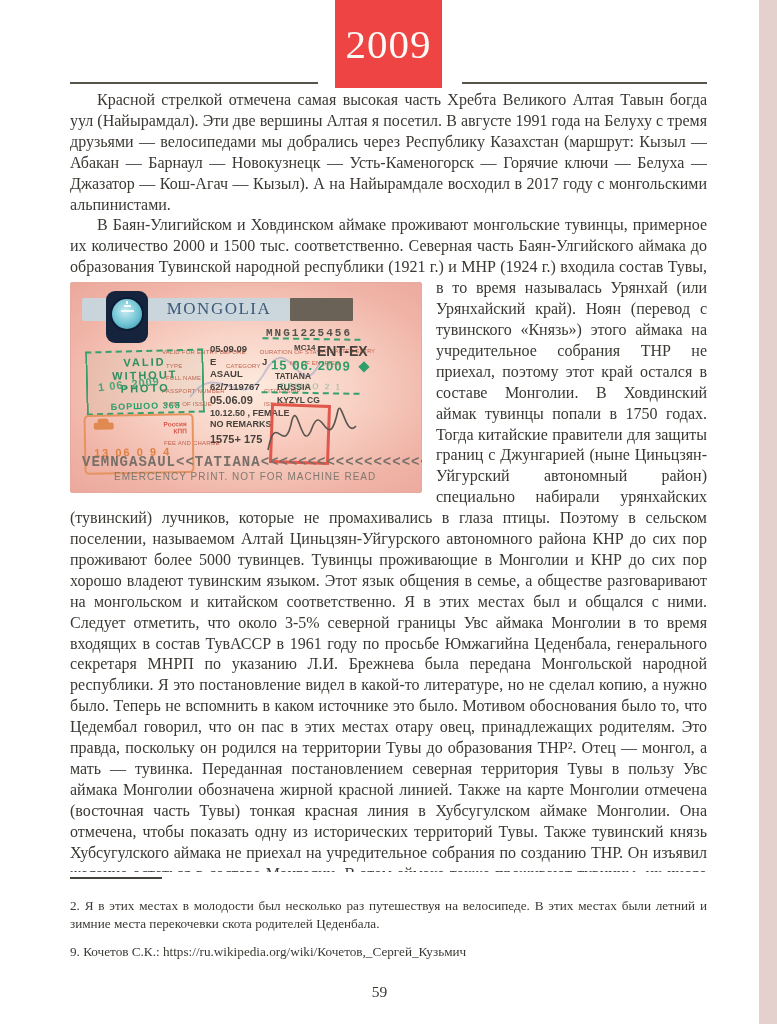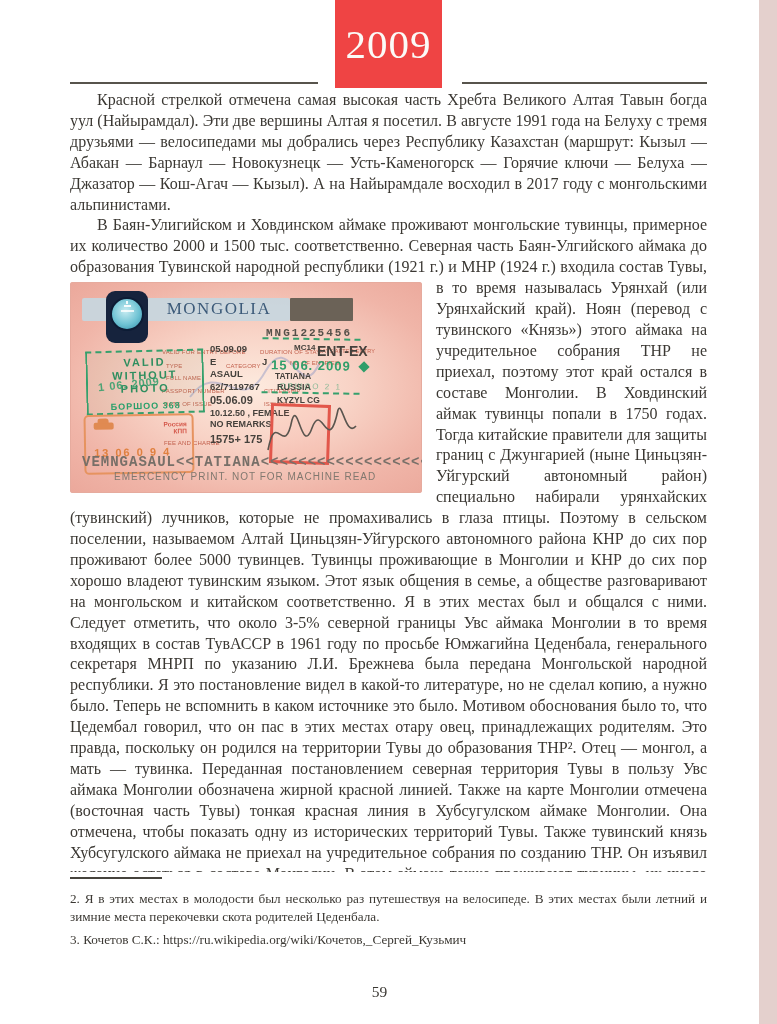--- a/index.html
+++ b/index.html
@@ -92,21 +92,21 @@
     font-size:14px;letter-spacing:1px;color:#776f68;font-weight:bold;
   }
   .mrz2{
     position:absolute;left:44px;top:185px;font-family:"Liberation Sans",sans-serif;
     font-size:10px;letter-spacing:1px;color:#80786f;
   }
 
   
   .footnote-sep{position:absolute;left:70px;top:877px;width:92px;height:2px;background:#46433c;}
   .footnotes{position:absolute;left:70px;top:886px;width:637px;}
-  .footnotes p{margin:4px 0 6px 0;font-size:13.2px;line-height:17.5px;color:#3b3833;text-align:justify;}
+  .footnotes p{margin:11px 0 6px 0;font-size:13.2px;line-height:17.5px;color:#3b3833;text-align:justify;}
   .page-number{position:absolute;left:0;top:983px;width:759px;text-align:center;font-size:15.5px;color:#3b3833;}
 </style>
 </head>
 <body>
 
 <div class="accent-stripe"></div>
 
 <div class="year-box">
   <span>2009</span>
 </div>
@@ -190,16 +190,16 @@
       </svg>
 
       <span class="mrz1">VEMNGASAUL&lt;&lt;TATIANA&lt;&lt;&lt;&lt;&lt;&lt;&lt;&lt;&lt;&lt;&lt;&lt;&lt;&lt;&lt;&lt;&lt;&lt;</span>
       <span class="mrz2">EMERCENCY PRINT. NOT FOR MACHINE READ</span>
     </span><span>Тувы, в то время называлась Урянхай (или Урянхайский край). Ноян (перевод с тувинского «Князь») этого аймака на учредительное собрания ТНР не приехал, поэтому этот край остался в составе Монголии. В Ховдинский аймак тувинцы попали в 1750 годах. Тогда китайские правители для защиты границ с Джунгарией (ныне Циньцзян-Уйгурский автономный район) специально набирали урянхайских (тувинский) лучников, которые не промахивались в глаза птицы. Поэтому в сельском поселении, называемом Алтай Циньцзян-Уйгурского автономного района КНР до сих пор проживают более 5000 тувинцев. Тувинцы проживающие в Монголии и КНР до сих пор хорошо владеют тувинским языком. Этот язык общения в семье, а обществе разговаривают на монгольском и китайском соответственно. Я в этих местах был и общался с ними. Следует отметить, что около 3-5% северной границы Увс аймака Монголии в то время входящих в состав ТувАССР в 1961 году по просьбе Юмжагийна Цеденбала, генерального секретаря МНРП по указанию Л.И. Брежнева была передана Монгольской народной республики. Я это постановление видел в какой-то литературе, но не сделал копию, а нужно было. Теперь не вспомнить в каком источнике это было. Мотивом обоснования было то, что Цедембал говорил, что он пас в этих местах отару овец, принадлежащих родителям. Это правда, поскольку он родился на территории Тувы до образования ТНР². Отец — монгол, а мать — тувинка. Переданная постановлением северная территория Тувы в пользу Увс аймака Монголии обозначена жирной красной линией. Также на карте Монголии отмечена (восточная часть Тувы) тонкая красная линия в Хубсугулском аймаке Монголии. Она отмечена, чтобы показать одну из исторических территорий Тувы. Также тувинский князь Хубсугулского аймака не приехал на учредительное собрания по созданию ТНР. Он изъявил желание остаться в составе Монголии. В этом аймаке также проживают тувинцы, их число чуть более 5 тыс. человек. Они оленеводы. Учредительное собрание создания ТНР в 1921 году проходило в селе Кочетова³ (тувинское название Суг-Бажы — Начало реки). Если Вы помните, Анатолий Николаевич мы в этом музее были, во время Вашего первого приезда. Музейный комплекс — территория с несколькими домами. В 2021 году 21 августа исполняется 100 лет создания отдельного государства — Тувинская народная</span></p>
 </div>
 
 <div class="footnote-sep"></div>
 <div class="footnotes">
   <p>2. Я в этих местах в молодости был несколько раз путешествуя на велосипеде. В этих местах были летний и зимние места перекочевки скота родителей Цеденбала.</p>
-  <p>3. Кочетов С.К.: https://ru.wikipedia.org/wiki/Кочетов,_Сергей_Кузьмич</p>
+  <p>9. Кочетов С.К.: https://ru.wikipedia.org/wiki/Кочетов,_Сергей_Кузьмич</p>
 </div>
 
 <div class="page-number">59</div>
 
 </body></html>

